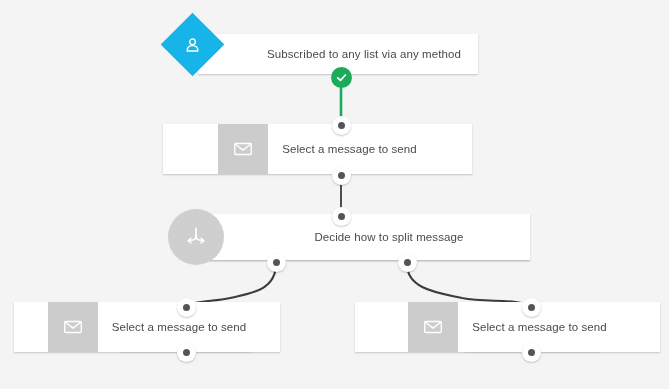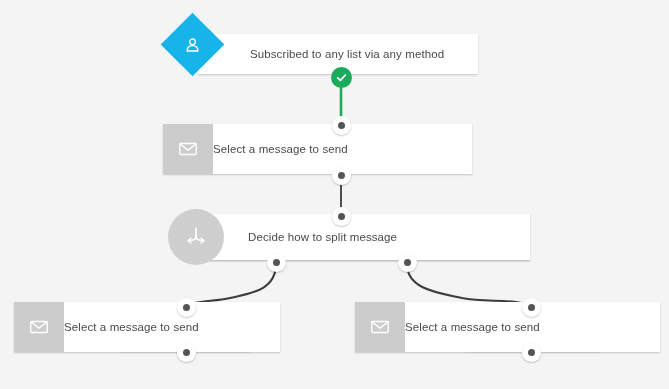--- a/index.html
+++ b/index.html
@@ -31,27 +31,29 @@
     z-index: 1;
   }
   
   .node {
     position: absolute;
     display: flex;
     align-items: stretch;
     background: #ffffff;
     box-shadow: 0 1px 2px rgba(0,0,0,0.16), 0 1px 0 rgba(0,0,0,0.04);
     z-index: 2;
+    justify-content: center;
   }
   .node-label {
     display: flex;
     align-items: center;
     font-size: 11.5px;
     color: #4a4a4a;
     letter-spacing: 0.1px;
+    padding-left: 14px;
     white-space: nowrap;
   }
   
   .node-trigger {
     left: 198px;
     top: 34px;
     width: 280px;
     height: 40px;
   }
   .node-trigger .node-label { padding-left: 52px; }

